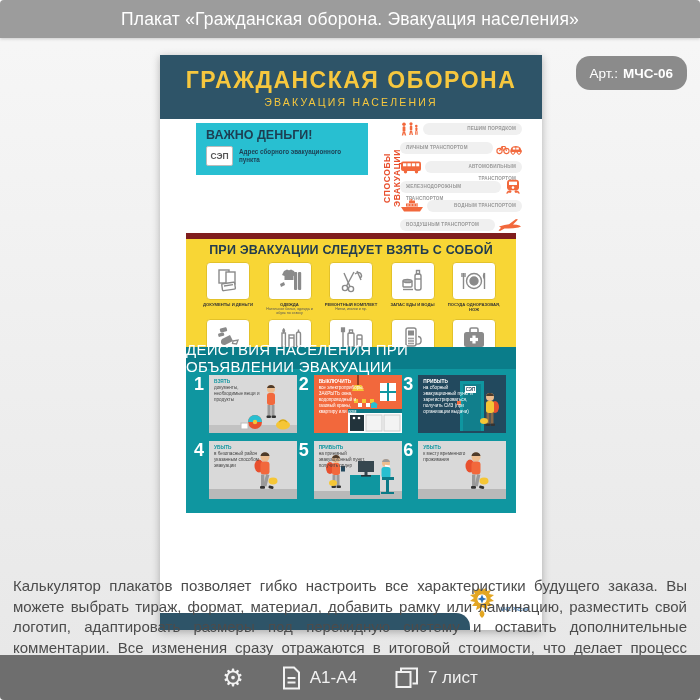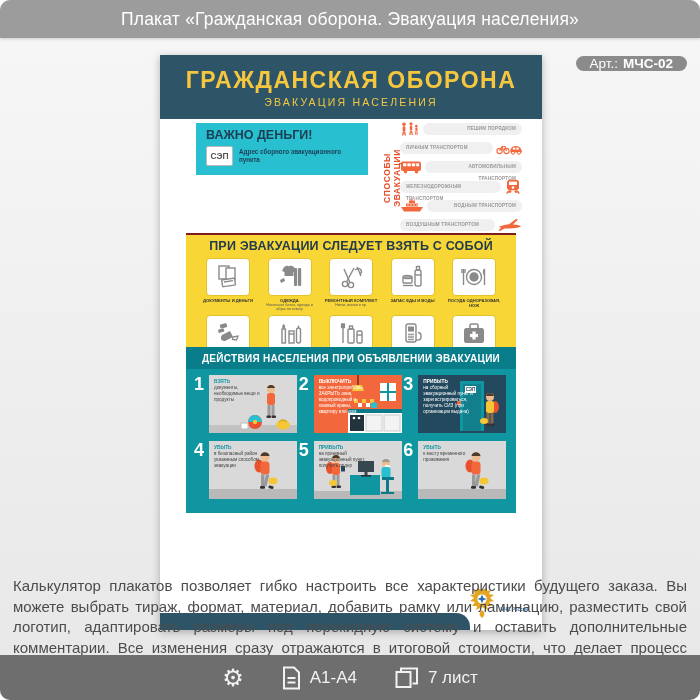--- a/index.html
+++ b/index.html
@@ -1,24 +1,24 @@
 <!DOCTYPE html>
 <html><head>
 <meta charset="utf-8">
 <style>
   html,body{margin:0;padding:0;background:#fff;}
   *{box-sizing:border-box;font-family:"Liberation Sans",sans-serif;}
-  .page{position:relative;width:700px;height:700px;border-radius:10px;overflow:hidden;
+  .page{position:relative;width:700px;height:700px;border-radius:4px;overflow:hidden;
         background:linear-gradient(#f7f7f7,#e7e7e7);}
   
   .top-bar{position:absolute;top:0;left:0;right:0;height:38px;background:#9c9c9c;
            display:flex;align-items:center;justify-content:center;box-shadow:0 1px 3px rgba(0,0,0,.18);}
   .top-bar .title{color:#fff;font-size:17.5px;letter-spacing:.2px;}
   
-  .art-badge{position:absolute;top:56px;right:13px;height:15px;background:#8b8b8b;border-radius:14px;
+  .art-badge{position:absolute;top:56px;right:13px;height:34px;background:#8b8b8b;border-radius:14px;
              color:#fff;font-size:13.5px;display:flex;align-items:center;padding:0 14px;gap:5px;}
   .art-badge b{font-weight:bold;}
   
   .poster{position:absolute;left:160px;top:55px;width:382px;height:575px;background:#fff;
           box-shadow:0 2px 8px rgba(0,0,0,.28);}
   .p-header{position:absolute;top:0;left:0;right:0;height:64px;background:#2e5468;
             display:flex;flex-direction:column;align-items:center;justify-content:center;}
   .p-title{color:#f6c73e;font-weight:bold;font-size:23px;letter-spacing:1.5px;white-space:nowrap;}
   .p-subtitle{color:#f6c73e;font-weight:normal;font-size:10.5px;letter-spacing:2.2px;margin-top:2px;}
   
@@ -40,33 +40,33 @@
   .ways{position:absolute;left:240px;top:0;width:122px;height:112px;
         display:flex;flex-direction:column;justify-content:space-between;}
   .way{display:flex;align-items:center;gap:3px;height:15px;}
   .way .pill{flex:1;background:#f0f0f0;border-radius:8px;height:12px;line-height:12px;
              font-size:4.6px;font-weight:bold;color:#999;padding:0 6px;letter-spacing:.2px;}
   .way.icon-left .pill{text-align:right;}
   .way.icon-right .pill{text-align:left;}
   .way svg{flex:0 0 auto;}
   
   .p-yellow{position:absolute;top:178px;left:26px;width:330px;height:114px;background:#f8d635;
-            border-top:2px solid #7f1d1d;}
+            border-top:6px solid #7f1d1d;}
   .y-title{text-align:center;color:#223c4e;font-weight:bold;font-size:12.5px;margin-top:4px;letter-spacing:.2px;}
   .tiles{display:grid;grid-template-columns:repeat(5,56px);justify-content:space-between;
          padding:5px 14px 0 14px;row-gap:4px;}
   .tile{display:flex;flex-direction:column;align-items:center;}
   .tile-box{width:44px;height:38px;background:#fff;border-radius:4px;border:1px solid #e3c22a;
             display:flex;align-items:center;justify-content:center;}
   .tile-cap{font-size:4.2px;font-weight:bold;color:#333;text-align:center;margin-top:2px;line-height:1.2;}
   .tile-sub{font-size:3.6px;color:#555;text-align:center;line-height:1.15;}
   
   .p-teal{position:absolute;top:292px;left:26px;width:330px;height:166px;background:#0f96a0;}
   .t-band{background:#0a7d8a;height:22px;display:flex;align-items:center;justify-content:center;}
-  .t-band span{color:#fff;font-weight:bold;font-size:10px;letter-spacing:.3px;}
+  .t-band span{color:#fff;font-weight:normal;font-size:15px;letter-spacing:.3px;}
   .steps{display:grid;grid-template-columns:repeat(3,1fr);padding:6px 8px 0 8px;row-gap:8px;}
   .step{display:flex;align-items:flex-start;gap:2px;}
   .step-num{color:#fff;font-weight:bold;font-size:18px;line-height:18px;width:13px;flex:0 0 auto;}
   .panel{position:relative;width:88px;height:58px;overflow:hidden;}
   .panel.gray{background:#d9d9d9;}
   .panel.orange{background:#f2683c;}
   .panel.dark{background:#22495e;}
   .step-text{position:absolute;top:4px;left:5px;width:52px;font-size:4.6px;line-height:1.3;color:#444;}
   .step-text b{color:#0f96a0;display:block;font-size:4.8px;}
   .panel.orange .step-text,.panel.dark .step-text{color:#fff;}
@@ -90,21 +90,21 @@
 <body>
 
 <div class="page">
 
   <div class="top-bar">
     <span class="title">Плакат «Гражданская оборона. Эвакуация населения»</span>
   </div>
 
   <div class="art-badge">
     <span>Арт.:</span>
-    <b>МЧС-02</b>
+    <b>МЧС-06</b>
   </div>
 
   <div class="poster">
 
     <div class="p-header">
       <div class="p-title">ГРАЖДАНСКАЯ ОБОРОНА</div>
       <div class="p-subtitle">ЭВАКУАЦИЯ НАСЕЛЕНИЯ</div>
     </div>
 
     <div class="p-info">

